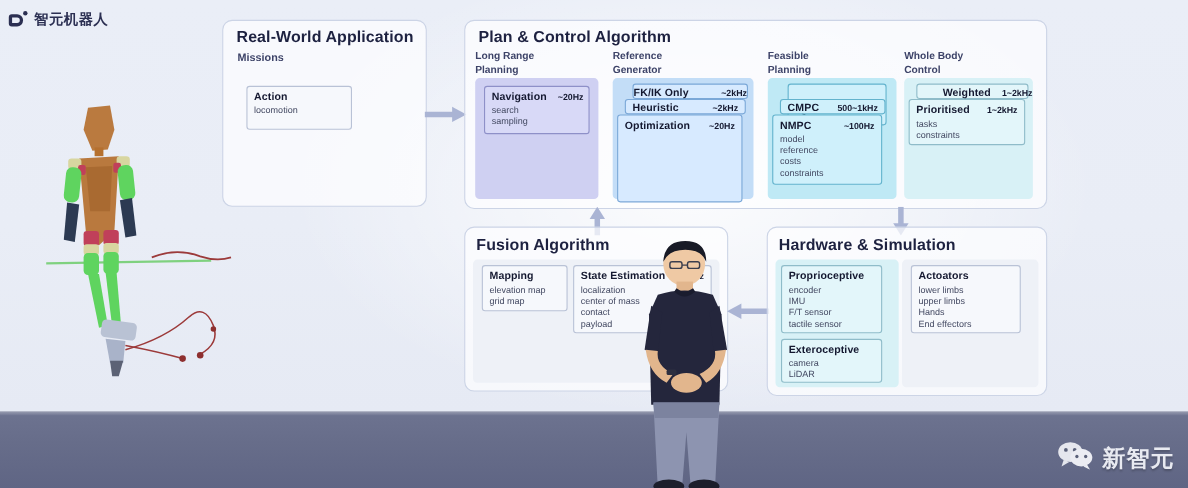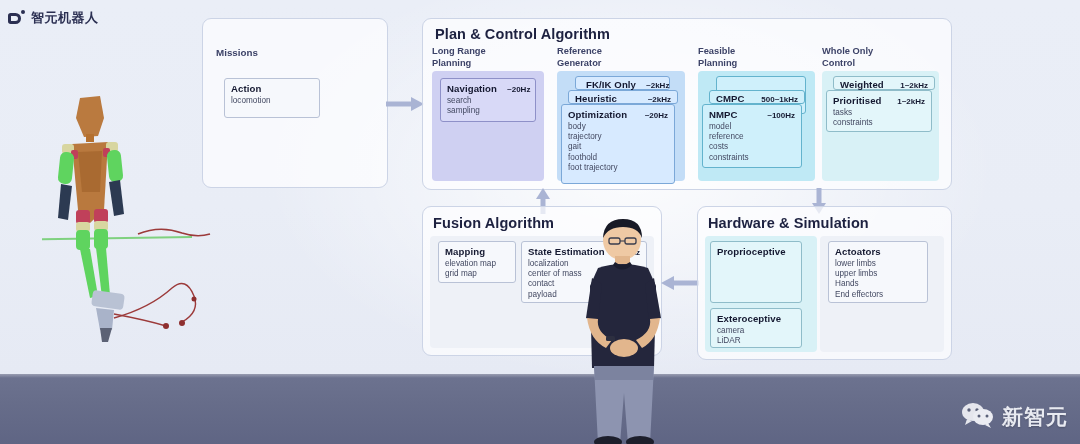--- a/index.html
+++ b/index.html
@@ -233,20 +233,21 @@
       <path d="M72 222 Q104 228 124 234" stroke="#9c3a3a" stroke-width="1.4" fill="none"></path>
       <path d="M72 226 Q108 216 130 196 Q144 184 152 204 Q158 220 140 230" stroke="#9c3a3a" stroke-width="1.4" fill="none"></path>
       <circle cx="124" cy="234" r="3" fill="#8e2f2f"></circle>
       <circle cx="140" cy="231" r="3" fill="#8e2f2f"></circle>
       <circle cx="152" cy="207" r="2.5" fill="#8e2f2f"></circle>
     </svg>
   </div>
 
   <div class="panel" style="left:202px; top:18px; width:186px; height:170px;">
   </div>
+  <div class="panel-title" style="left:215px; top:26px;">Real-World Application</div>
   <div class="sub-label" style="left:216px; top:47px; font-size:9.8px;">Missions</div>
   <div class="card c-white" style="left:224px; top:78px; width:96px; height:40px;">
     <div class="card-head">
       <span class="card-title">Action</span>
     </div>
     <div class="card-items">locomotion</div>
   </div>
 
   <div class="arrow" style="left:386px; top:96px;">
     <svg width="40" height="16" viewBox="0 0 40 16">
@@ -267,42 +268,37 @@
       <span class="card-title">Navigation</span>
       <span class="card-freq">~20Hz</span>
     </div>
     <div class="card-items">search
 sampling</div>
   </div>
 
   <div class="sub-label" style="left:557px; top:46px;">Reference
 Generator</div>
   <div class="col blue" style="left:557px; top:71px; width:128px; height:110px;"></div>
-  <div class="card c-blue" style="left:575px; top:76px; width:95px; height:14px; padding:2px 10px;">
+  <div class="card c-blue" style="left:575px; top:76px; width:105px; height:14px; padding:2px 0;">
     <div class="card-head">
       <span class="card-title">FK/IK Only</span>
       <span class="card-freq">~2kHz</span>
     </div>
   </div>
   <div class="card c-blue" style="left:568px; top:90px; width:110px; height:14px; padding:2px 6px;">
     <div class="card-head">
       <span class="card-title">Heuristic</span>
       <span class="card-freq">~2kHz</span>
     </div>
   </div>
   <div class="card c-blue" style="left:561px; top:104px; width:114px; height:80px;">
     <div class="card-head">
       <span class="card-title">Optimization</span>
       <span class="card-freq">~20Hz</span>
     </div>
-    <div class="card-items">body
-trajectory
-gait
-foothold
-foot trajectory</div>
   </div>
 
   <div class="sub-label" style="left:698px; top:46px;">Feasible
 Planning</div>
   <div class="col cyan" style="left:698px; top:71px; width:117px; height:110px;"></div>
   <div class="card c-cyan" style="left:716px; top:76px; width:90px; height:14px; padding:18px 6px;">
     <div class="card-head">
       <span class="card-title">IQP</span>
       <span class="card-freq">~1kHz</span>
     </div>
@@ -317,24 +313,24 @@
     <div class="card-head">
       <span class="card-title">NMPC</span>
       <span class="card-freq">~100Hz</span>
     </div>
     <div class="card-items">model
 reference
 costs
 constraints</div>
   </div>
 
-  <div class="sub-label" style="left:822px; top:46px;">Whole Only
+  <div class="sub-label" style="left:822px; top:46px;">Whole Body
 Control</div>
   <div class="col pale" style="left:822px; top:71px; width:117px; height:110px;"></div>
-  <div class="card c-pale" style="left:833px; top:76px; width:102px; height:14px; padding:2px 6px;">
+  <div class="card c-pale" style="left:833px; top:76px; width:102px; height:14px; padding:2px 23px;">
     <div class="card-head">
       <span class="card-title">Weighted</span>
       <span class="card-freq">1~2kHz</span>
     </div>
   </div>
   <div class="card c-pale" style="left:826px; top:90px; width:106px; height:42px;">
     <div class="card-head">
       <span class="card-title">Prioritised</span>
       <span class="card-freq">1~2kHz</span>
     </div>
@@ -388,20 +384,24 @@
   <div class="panel" style="left:697px; top:206px; width:255px; height:154px;">
   </div>
   <div class="panel-title" style="left:708px; top:215px;">Hardware &amp; Simulation</div>
   <div class="col pale" style="left:705px; top:236px; width:112px; height:116px;"></div>
   <div class="col grey" style="left:820px; top:236px; width:124px; height:116px;"></div>
 
   <div class="card c-pale" style="left:710px; top:241px; width:92px; height:62px;">
     <div class="card-head">
       <span class="card-title">Proprioceptive</span>
     </div>
+    <div class="card-items">encoder
+IMU
+F/T sensor
+tactile sensor</div>
   </div>
   <div class="card c-pale" style="left:710px; top:308px; width:92px; height:40px;">
     <div class="card-head">
       <span class="card-title">Exteroceptive</span>
     </div>
     <div class="card-items">camera
 LiDAR</div>
   </div>
   <div class="card c-white" style="left:828px; top:241px; width:100px; height:62px;">
     <div class="card-head">

